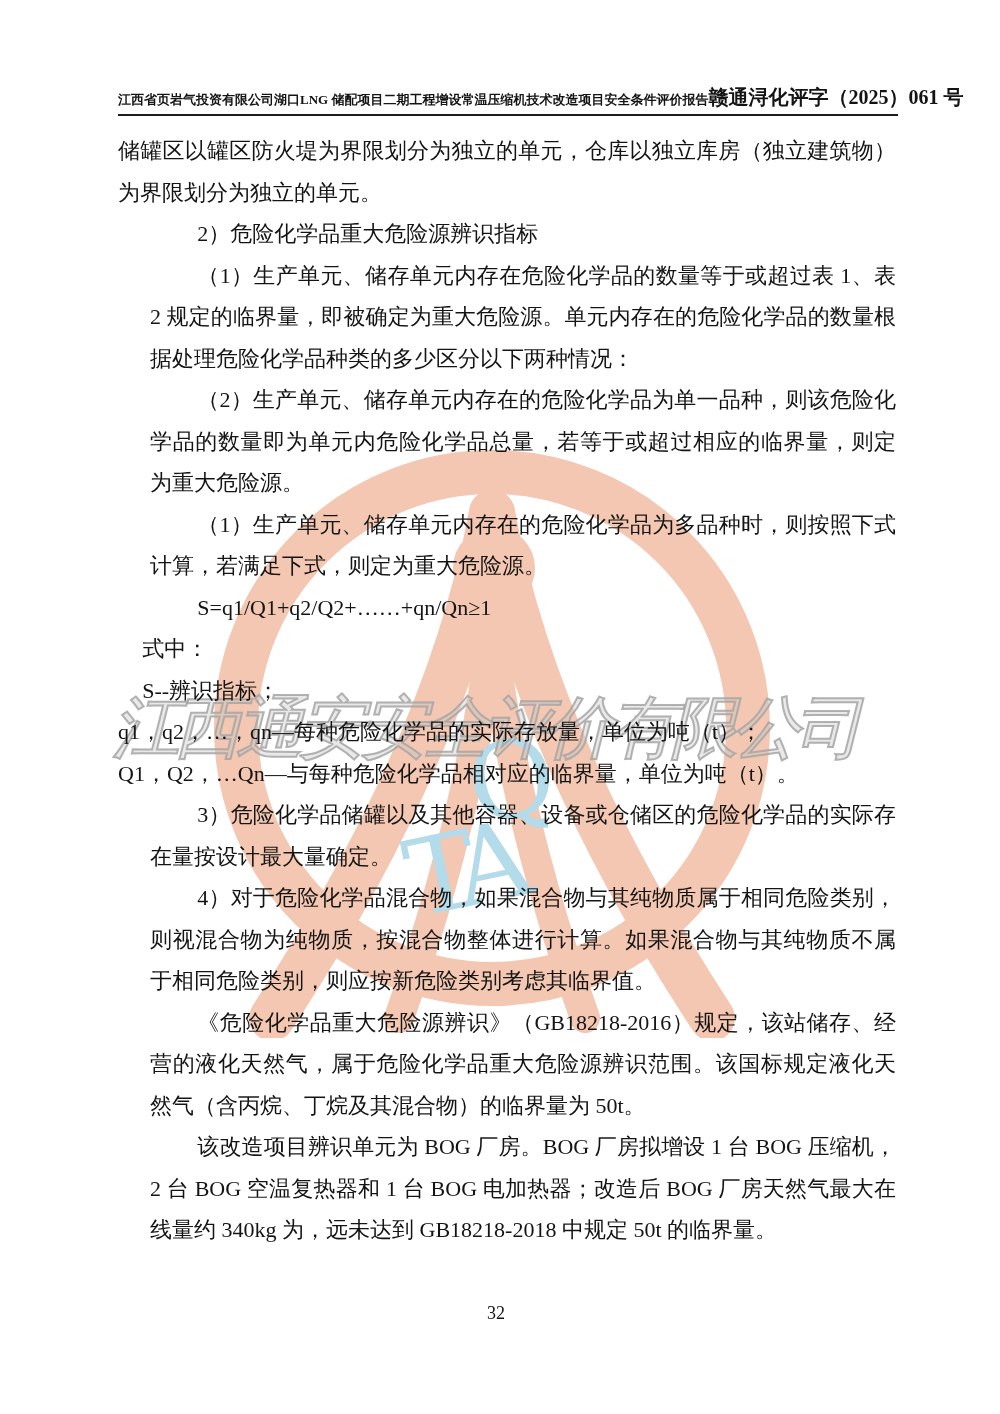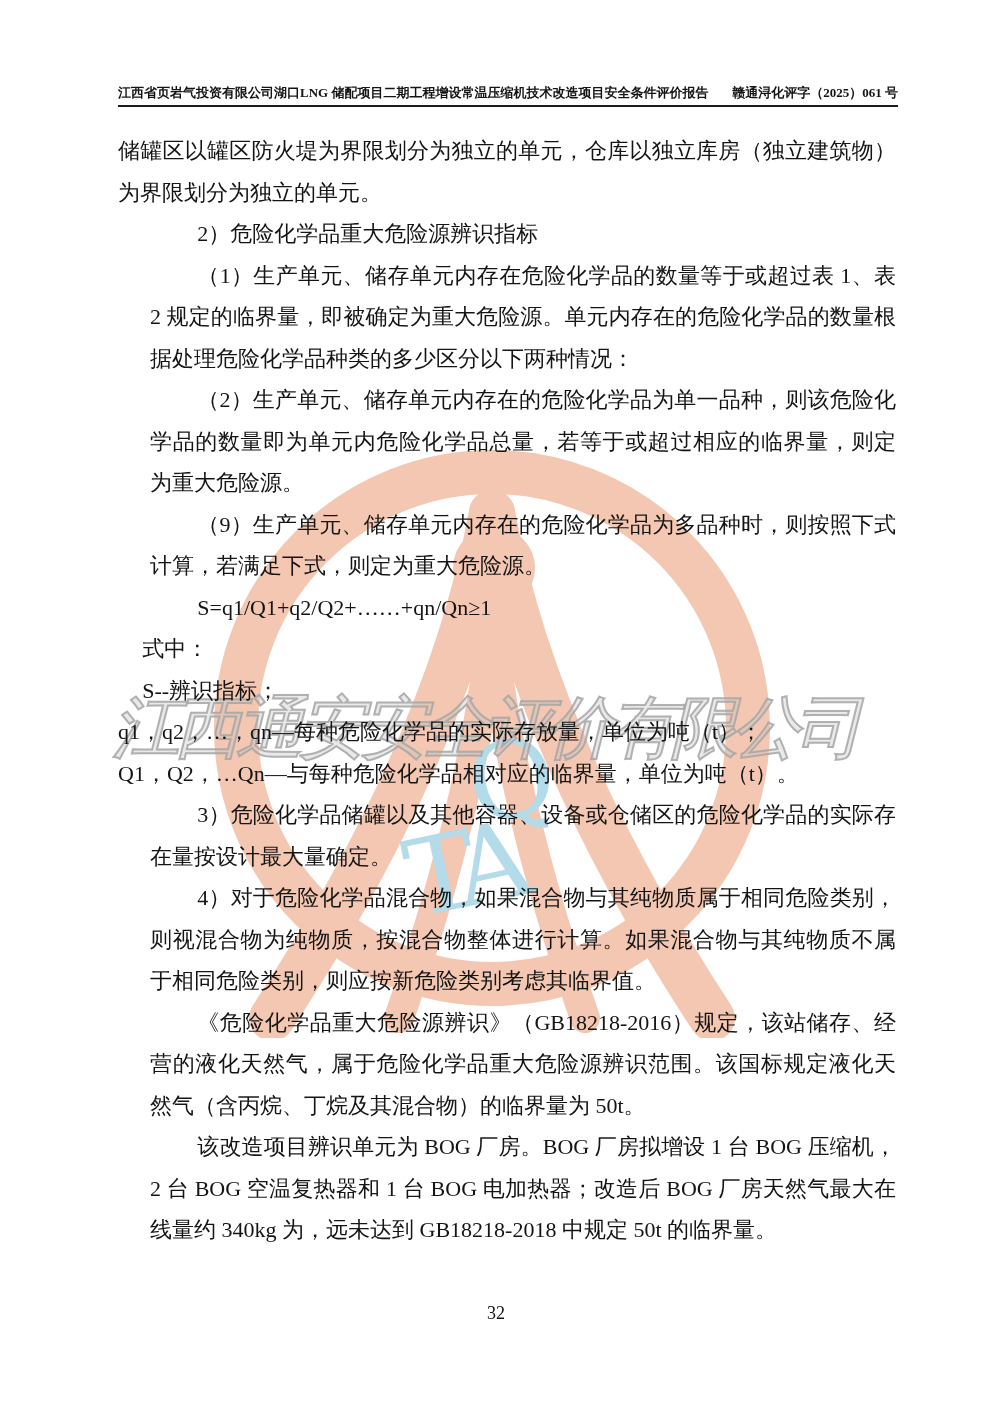--- a/index.html
+++ b/index.html
@@ -55,21 +55,21 @@
     position:absolute;
     left:118px;right:102px;top:84px;
     display:flex;justify-content:space-between;align-items:baseline;
     border-bottom:2px solid #1c1c1c;
     padding-bottom:3px;
   }
   .header .h-left{
     font-size:13px;font-weight:600;white-space:nowrap;letter-spacing:0;
   }
   .header .h-right{
-    font-size:13px;font-weight:bold;white-space:nowrap;
+    font-size:20px;font-weight:bold;white-space:nowrap;
   }
   .body-text{
     position:absolute;
     left:118px;right:104px;top:130px;
   }
   .para{
     font-size:22px;
     line-height:41.5px;
     text-align:justify;
     text-justify:inter-ideograph;
@@ -111,21 +111,21 @@
     <div class="header">
       <span class="h-left">江西省页岩气投资有限公司湖口LNG 储配项目二期工程增设常温压缩机技术改造项目安全条件评价报告</span>
       <span class="h-right">赣通浔化评字（2025）061 号</span>
     </div>
 
     <div class="body-text">
         <p class="para indent-none">储罐区以罐区防火堤为界限划分为独立的单元，仓库以独立库房（独立建筑物）为界限划分为独立的单元。</p>
         <p class="para indent-two">2）危险化学品重大危险源辨识指标</p>
         <p class="para indent-two">（1）生产单元、储存单元内存在危险化学品的数量等于或超过表 1、表 2 规定的临界量，即被确定为重大危险源。单元内存在的危险化学品的数量根据处理危险化学品种类的多少区分以下两种情况：</p>
         <p class="para indent-two">（2）生产单元、储存单元内存在的危险化学品为单一品种，则该危险化学品的数量即为单元内危险化学品总量，若等于或超过相应的临界量，则定为重大危险源。</p>
-        <p class="para indent-two">（9）生产单元、储存单元内存在的危险化学品为多品种时，则按照下式计算，若满足下式，则定为重大危险源。</p>
+        <p class="para indent-two">（1）生产单元、储存单元内存在的危险化学品为多品种时，则按照下式计算，若满足下式，则定为重大危险源。</p>
         <p class="para indent-two">S=q1/Q1+q2/Q2+……+qn/Qn≥1</p>
         <p class="para indent-one">式中：</p>
         <p class="para indent-one">S--辨识指标；</p>
         <p class="para indent-none">q1，q2，…，qn—每种危险化学品的实际存放量，单位为吨（t）；</p>
         <p class="para indent-none">Q1，Q2，…Qn—与每种危险化学品相对应的临界量，单位为吨（t）。</p>
         <p class="para indent-two">3）危险化学品储罐以及其他容器、设备或仓储区的危险化学品的实际存在量按设计最大量确定。</p>
         <p class="para indent-two">4）对于危险化学品混合物，如果混合物与其纯物质属于相同危险类别，则视混合物为纯物质，按混合物整体进行计算。如果混合物与其纯物质不属于相同危险类别，则应按新危险类别考虑其临界值。</p>
         <p class="para indent-two">《危险化学品重大危险源辨识》（GB18218-2016）规定，该站储存、经营的液化天然气，属于危险化学品重大危险源辨识范围。该国标规定液化天然气（含丙烷、丁烷及其混合物）的临界量为 50t。</p>
         <p class="para indent-two">该改造项目辨识单元为 BOG 厂房。BOG 厂房拟增设 1 台 BOG 压缩机，2 台 BOG 空温复热器和 1 台 BOG 电加热器；改造后 BOG 厂房天然气最大在线量约 340kg 为，远未达到 GB18218-2018 中规定 50t 的临界量。</p>
       </div>

